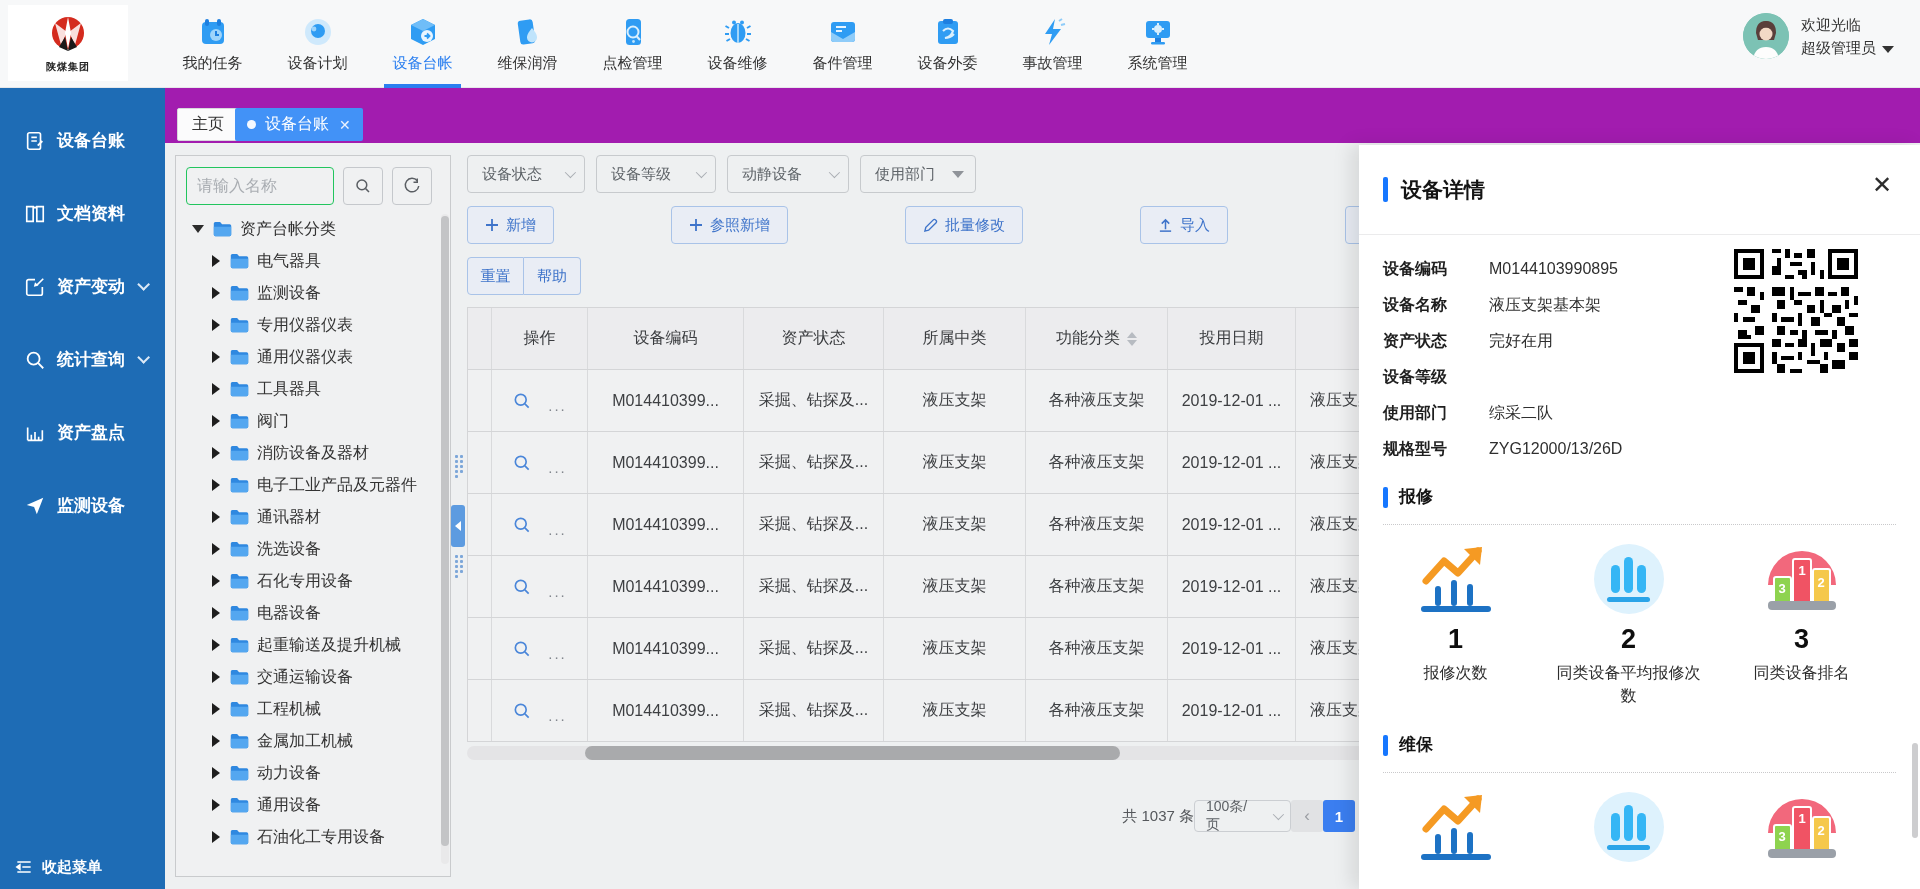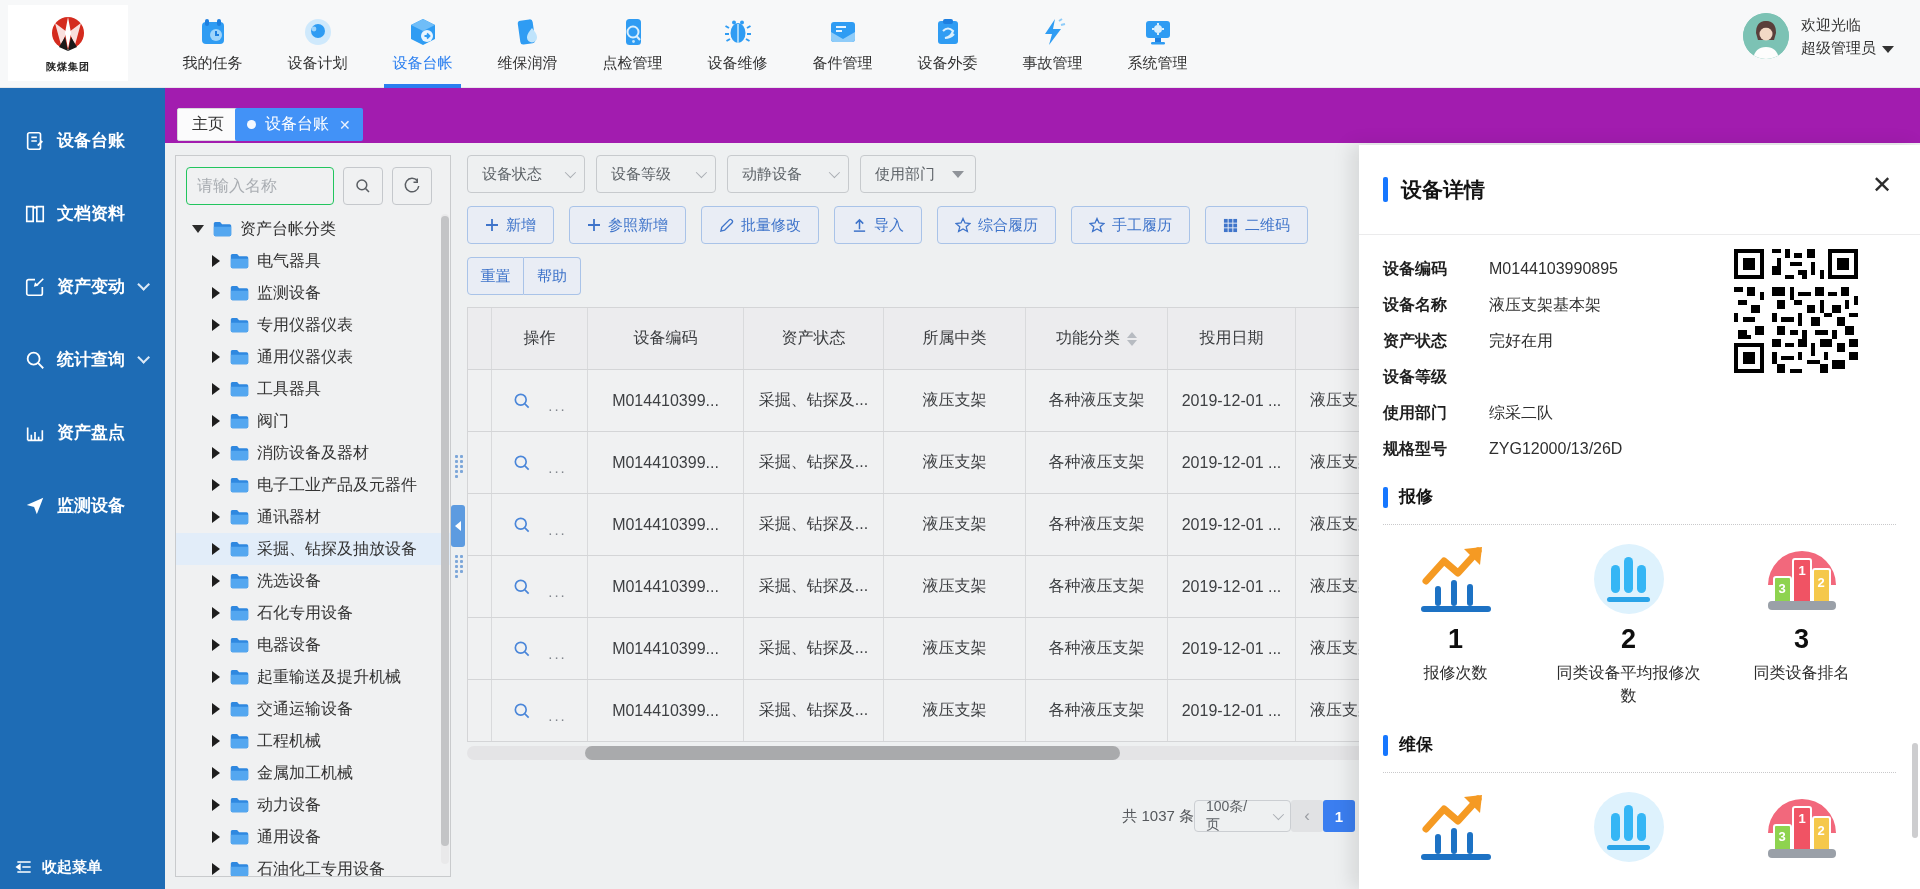--- a/index.html
+++ b/index.html
@@ -60,21 +60,21 @@
   .split-tab { position:absolute; left:451px; top:505px; width:14px; height:42px; background:#5ب; background:#5d9be0; border-radius:3px; display:flex; align-items:center; justify-content:center; cursor:pointer; }
   .split-tab::after { content:""; width:0; height:0; border-top:5px solid transparent; border-bottom:5px solid transparent; border-right:6px solid #fff; }
 
   
   .main { position:absolute; left:467px; top:155px; width:1453px; height:734px; }
   .filters { display:flex; gap:11px; }
   .filter-box { height:38px; border:1px solid #c7cacd; border-radius:4px; display:flex; align-items:center; justify-content:space-between; padding:0 11px 0 14px; cursor:pointer; background:#eef0f1; }
   .filter-label { font-size:15px; color:#5e6368; }
   .chev-down { width:8px; height:8px; border-right:1.6px solid #a9adb3; border-bottom:1.6px solid #a9adb3; transform:rotate(45deg) translateY(-2px); margin-left:12px; }
   .tri-down { width:0; height:0; border-left:6px solid transparent; border-right:6px solid transparent; border-top:7px solid #8f9399; margin-left:12px; }
-  .btn-row { display:flex; gap:15px; margin-top:13px; }
+  .btn-row { display:flex; gap:15px; margin-top:13px;justify-content:space-between; }
   .act-btn { height:38px; border:1px solid #a9c3e8; border-radius:4px; background:#e9edf5; color:#3f74ca; font-size:15px; display:flex; align-items:center; padding:0 17px; gap:7px; cursor:pointer; white-space:nowrap; }
   .act-btn svg { flex:0 0 auto; }
   .btn-group { display:flex; margin-top:13px; }
   .grp-btn { height:38px; width:57px; border:1px solid #a9c3e8; background:#e9edf5; color:#3f74ca; font-size:15px; display:flex; align-items:center; justify-content:center; cursor:pointer; }
   .grp-btn:first-child { border-radius:4px 0 0 4px; }
   .grp-btn:last-child { border-radius:0 4px 4px 0; border-left:none; }
 
   
   .grid { margin-top:12px; width:1030px; border:1px solid #d4d5d7; border-bottom:none; }
   .tr { display:flex; height:62px; border-bottom:1px solid #d4d5d7; background:#f0f1f2; }
@@ -422,28 +422,20 @@
           </svg>
           <span class="tree-label">电子工业产品及元器件</span>
         </div>
       <div class="tree-row child">
           <span class="tw-caret-right"></span>
           <svg width="19" height="16" viewBox="0 0 24 20">
             <path d="M1 3 a2 2 0 0 1 2-2 h6 l2.5 3 H21 a2 2 0 0 1 2 2 v11 a2 2 0 0 1-2 2 H3 a2 2 0 0 1-2-2 Z" fill="#2f88e0"></path>
             <path d="M1 7 H23 V17 a2 2 0 0 1-2 2 H3 a2 2 0 0 1-2-2 Z" fill="#54a7f0"></path>
           </svg>
           <span class="tree-label">通讯器材</span>
-        </div>
-      <div class="tree-row child selected">
-          <span class="tw-caret-right"></span>
-          <svg width="19" height="16" viewBox="0 0 24 20">
-            <path d="M1 3 a2 2 0 0 1 2-2 h6 l2.5 3 H21 a2 2 0 0 1 2 2 v11 a2 2 0 0 1-2 2 H3 a2 2 0 0 1-2-2 Z" fill="#2f88e0"></path>
-            <path d="M1 7 H23 V17 a2 2 0 0 1-2 2 H3 a2 2 0 0 1-2-2 Z" fill="#54a7f0"></path>
-          </svg>
-          <span class="tree-label">采掘、钻探及抽放设备</span>
         </div>
       <div class="tree-row child">
           <span class="tw-caret-right"></span>
           <svg width="19" height="16" viewBox="0 0 24 20">
             <path d="M1 3 a2 2 0 0 1 2-2 h6 l2.5 3 H21 a2 2 0 0 1 2 2 v11 a2 2 0 0 1-2 2 H3 a2 2 0 0 1-2-2 Z" fill="#2f88e0"></path>
             <path d="M1 7 H23 V17 a2 2 0 0 1-2 2 H3 a2 2 0 0 1-2-2 Z" fill="#54a7f0"></path>
           </svg>
           <span class="tree-label">洗选设备</span>
         </div>
       <div class="tree-row child">

